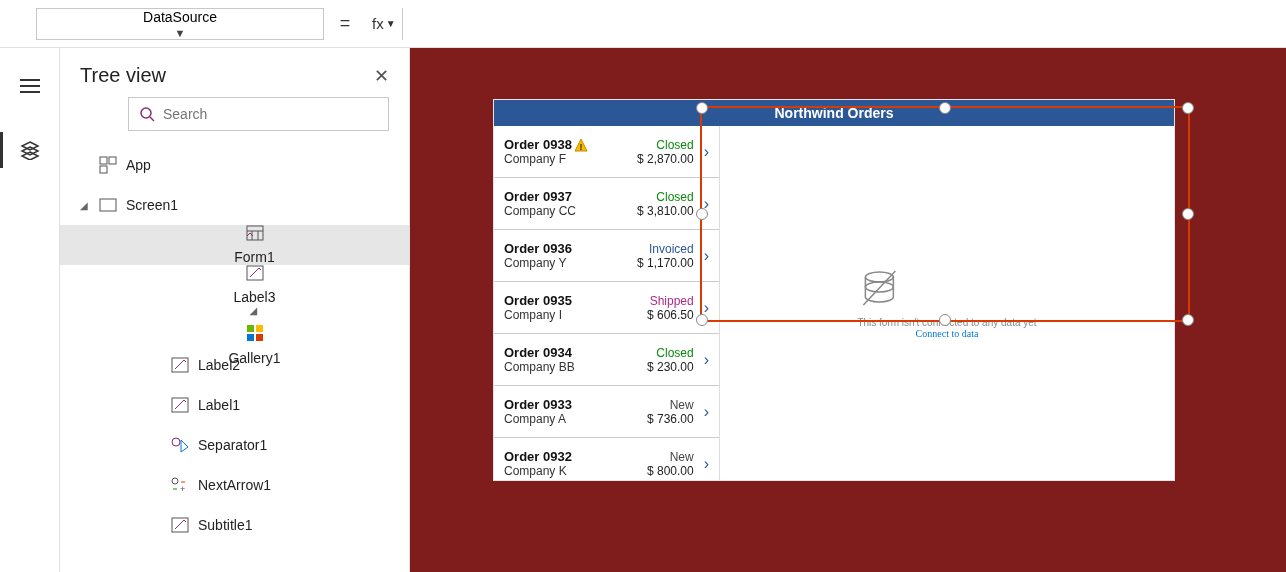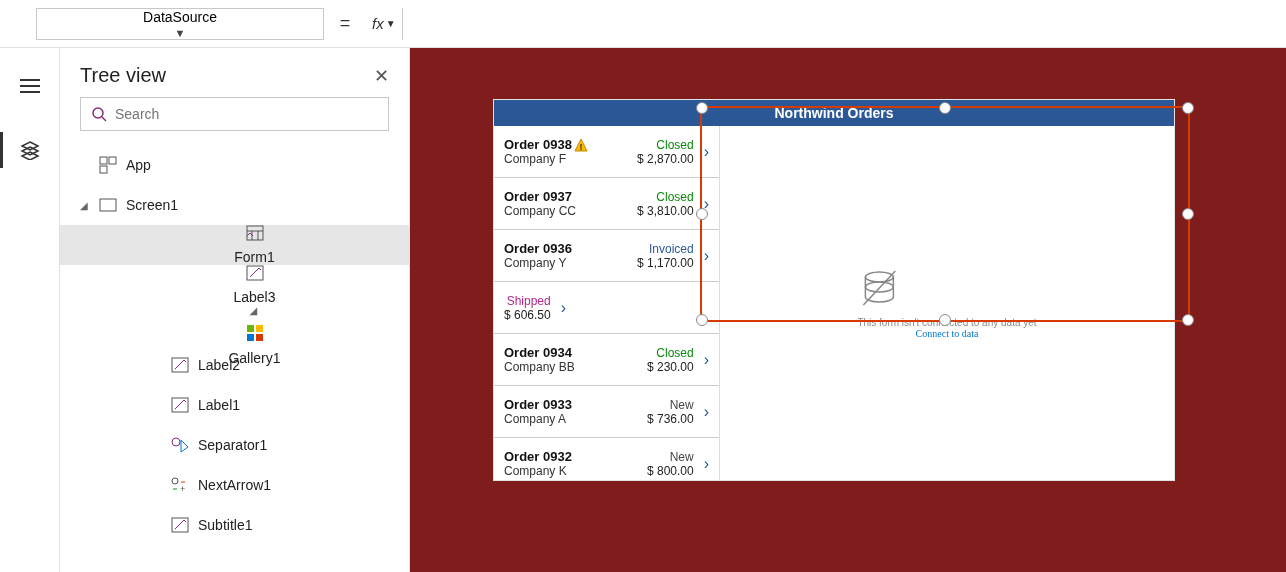--- a/index.html
+++ b/index.html
@@ -4,35 +4,35 @@
 <style>
   * { box-sizing: border-box; margin: 0; padding: 0; font-family: "Segoe UI", Arial, sans-serif; }
   body { background: #fff; width: 1286px; height: 572px; overflow: hidden; }
 
   
   .formula-row { height: 48px; display: flex; align-items: center; border-bottom: 1px solid #e1e1e1; padding: 0 8px; gap: 12px; }
   .prop-select { width: 288px; height: 32px; border: 1px solid #c8c8c8; display: flex; align-items: center; justify-content: space-between; padding: 0 12px; font-size: 14px; cursor: pointer; margin-left: 28px; flex-direction: column; }
   .prop-select .chev { font-size: 11px; color: #444; }
   .equals { font-size: 18px; color: #333; width: 18px; text-align: center; }
   .fx-box { display: flex; align-items: center; height: 32px; flex: 1; }
-  .fx-label { font-style: italic; font-size: 15px; color: #333; padding: 0 6px; display:flex; align-items:center; gap:2px;}
+  .fx-label { font-size: 15px; color: #333; padding: 0 6px; display:flex; align-items:center; gap:2px;}
   .fx-input { flex: 1; border: none; border-left: 1px solid #c8c8c8; height: 32px; padding: 0 10px; font-size: 14px; outline: none; }
 
   
   .main { display: flex; height: calc(572px - 48px); }
   .rail { width: 60px; border-right: 1px solid #e1e1e1; display: flex; flex-direction: column; align-items: center; padding-top: 18px; gap: 24px; }
   .rail-btn { width: 40px; height: 40px; display: flex; align-items: center; justify-content: center; cursor: pointer; position:relative;}
   .rail-sel::before { content:""; position:absolute; left:-10px; top:2px; bottom:2px; width:3px; background:#333; }
 
   .tree-panel { width: 350px; border-right: 1px solid #e1e1e1; background: #fff; display: flex; flex-direction: column; position:relative;}
   .tree-header { padding: 16px 20px 10px 20px; display: flex; align-items: center; justify-content: space-between; }
   .tree-title { font-size: 20px; font-weight: 400; color: #222; }
   .close-x { font-size: 18px; color: #555; cursor: pointer; }
   .search-wrap { padding: 0 20px 14px 20px; }
-  .search-box { border: 1px solid #c8c8c8; height: 34px; display: flex; align-items: center; padding: 0 10px; gap: 8px; }
+  .search-box { border: 1px solid #c8c8c8; height: 34px; display: flex; align-items: center; padding: 0 10px; gap: 8px; margin-left: 48px; }
   .search-box input { border: none; outline: none; flex: 1; font-size: 14px; }
   .tree-scroll { flex:1; overflow:auto; position:relative;}
   .tree-scroll::-webkit-scrollbar{width:8px;}
   .tree-scroll::-webkit-scrollbar-thumb{background:#cfcfcf;border-radius:4px;}
   .tree-item { display: flex; align-items: center; height: 40px; padding-left: 20px; font-size: 14px; color: #222; cursor: pointer; gap: 8px; }
   .tree-item.sel { background: #e6e6e6; }
   .tree-toggle { width: 10px; color: #666; font-size: 10px; }
   .tree-icon { width: 20px; display:flex; justify-content:center;}
   .indent-1 { padding-left: 40px; flex-direction: column; }
   .indent-3 { padding-left: 110px; }
@@ -259,20 +259,24 @@
                 <div class="order-id">Order 0936</div>
                 <div class="order-company">Company Y</div>
               </div>
               <div class="order-right">
                 <div class="order-status status-Invoiced">Invoiced</div>
                 <div class="order-amount">$ 1,170.00</div>
               </div>
               <div class="order-arrow">›</div>
             </div>
             <div class="order-item">
+              <div class="order-left">
+                <div class="order-id">Order 0935</div>
+                <div class="order-company">Company I</div>
+              </div>
               <div class="order-right">
                 <div class="order-status status-Shipped">Shipped</div>
                 <div class="order-amount">$ 606.50</div>
               </div>
               <div class="order-arrow">›</div>
             </div>
             <div class="order-item">
               <div class="order-left">
                 <div class="order-id">Order 0934</div>
                 <div class="order-company">Company BB</div>

